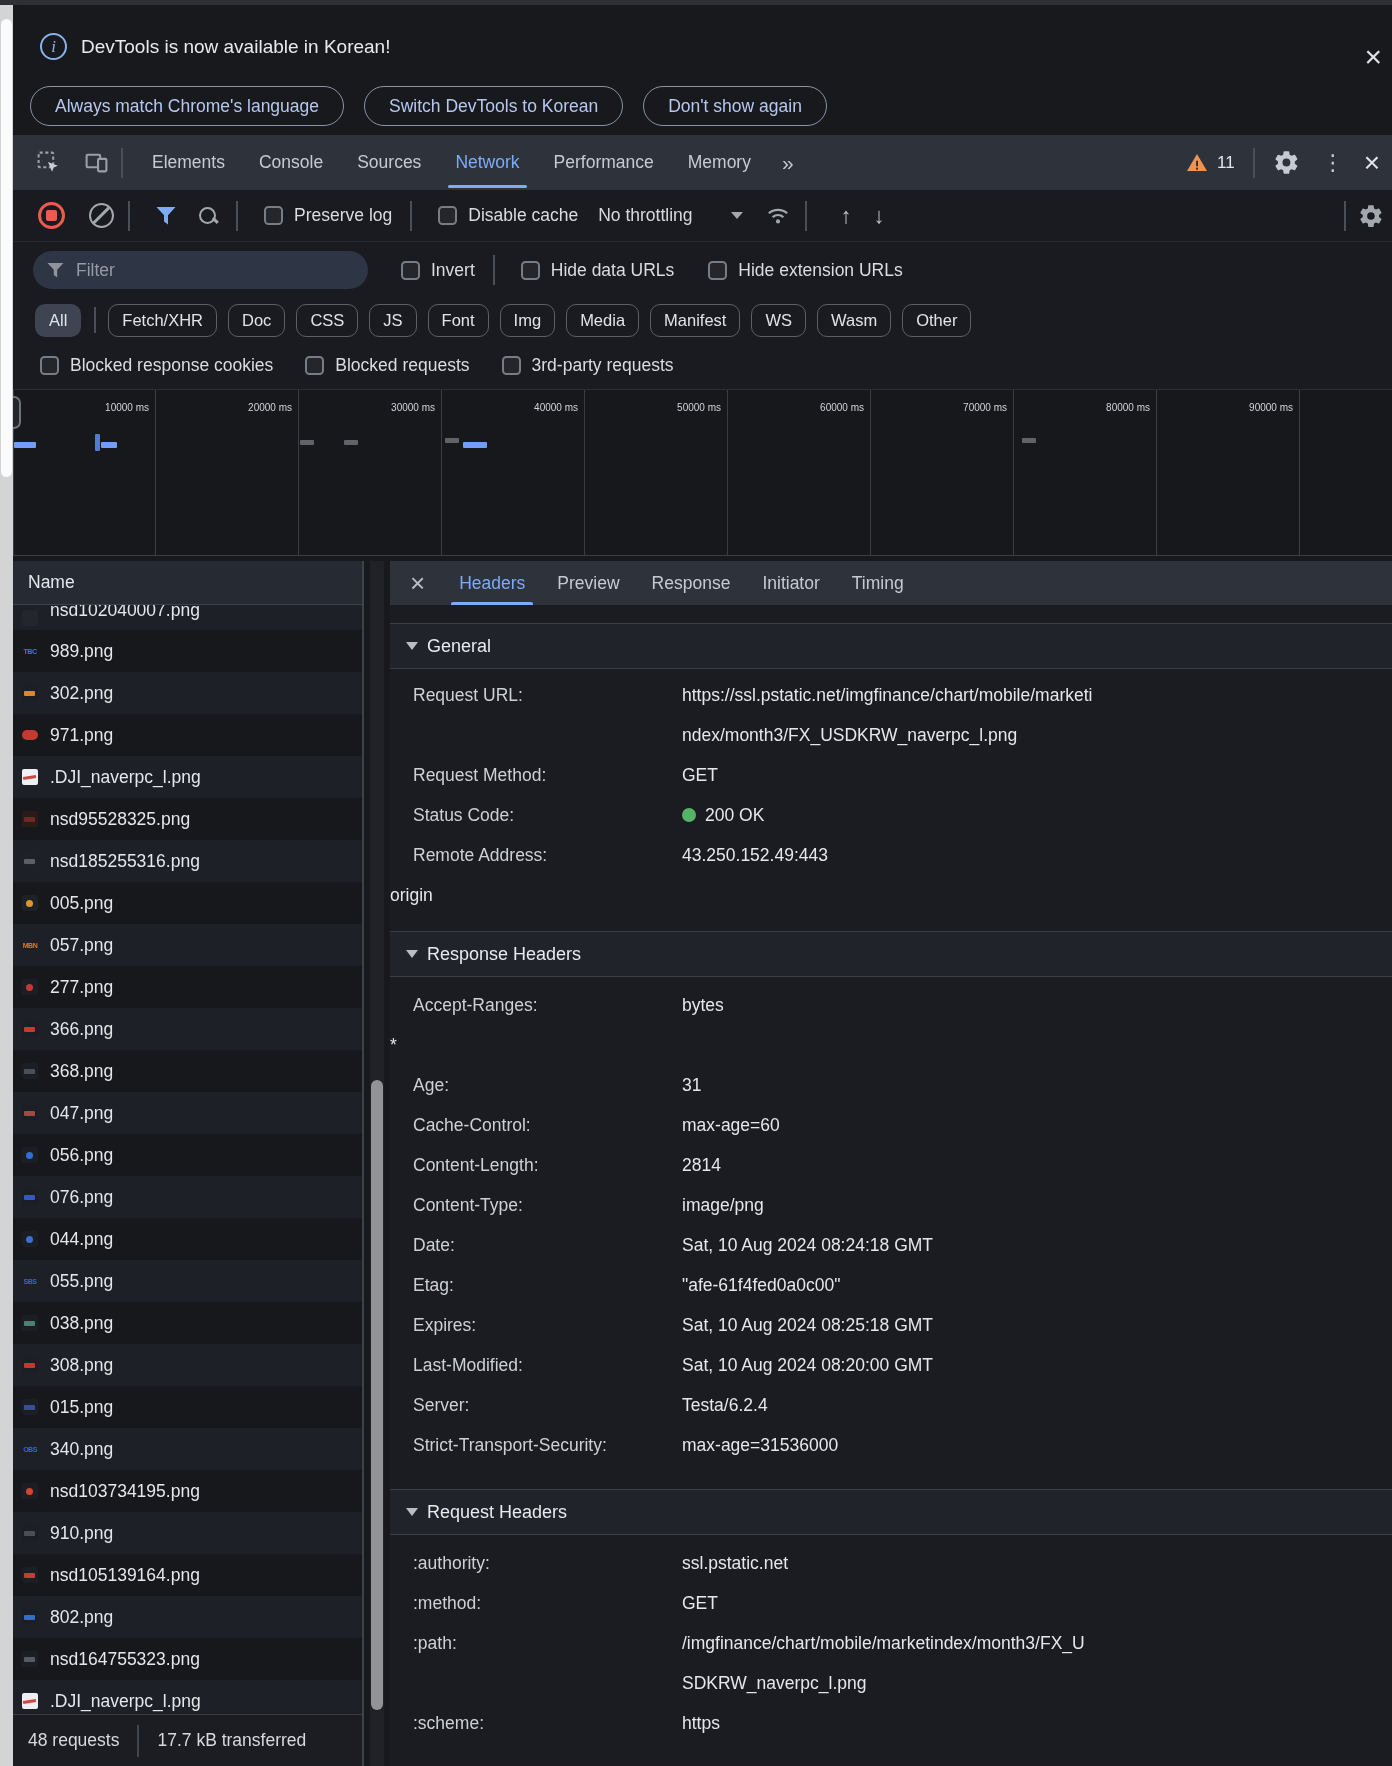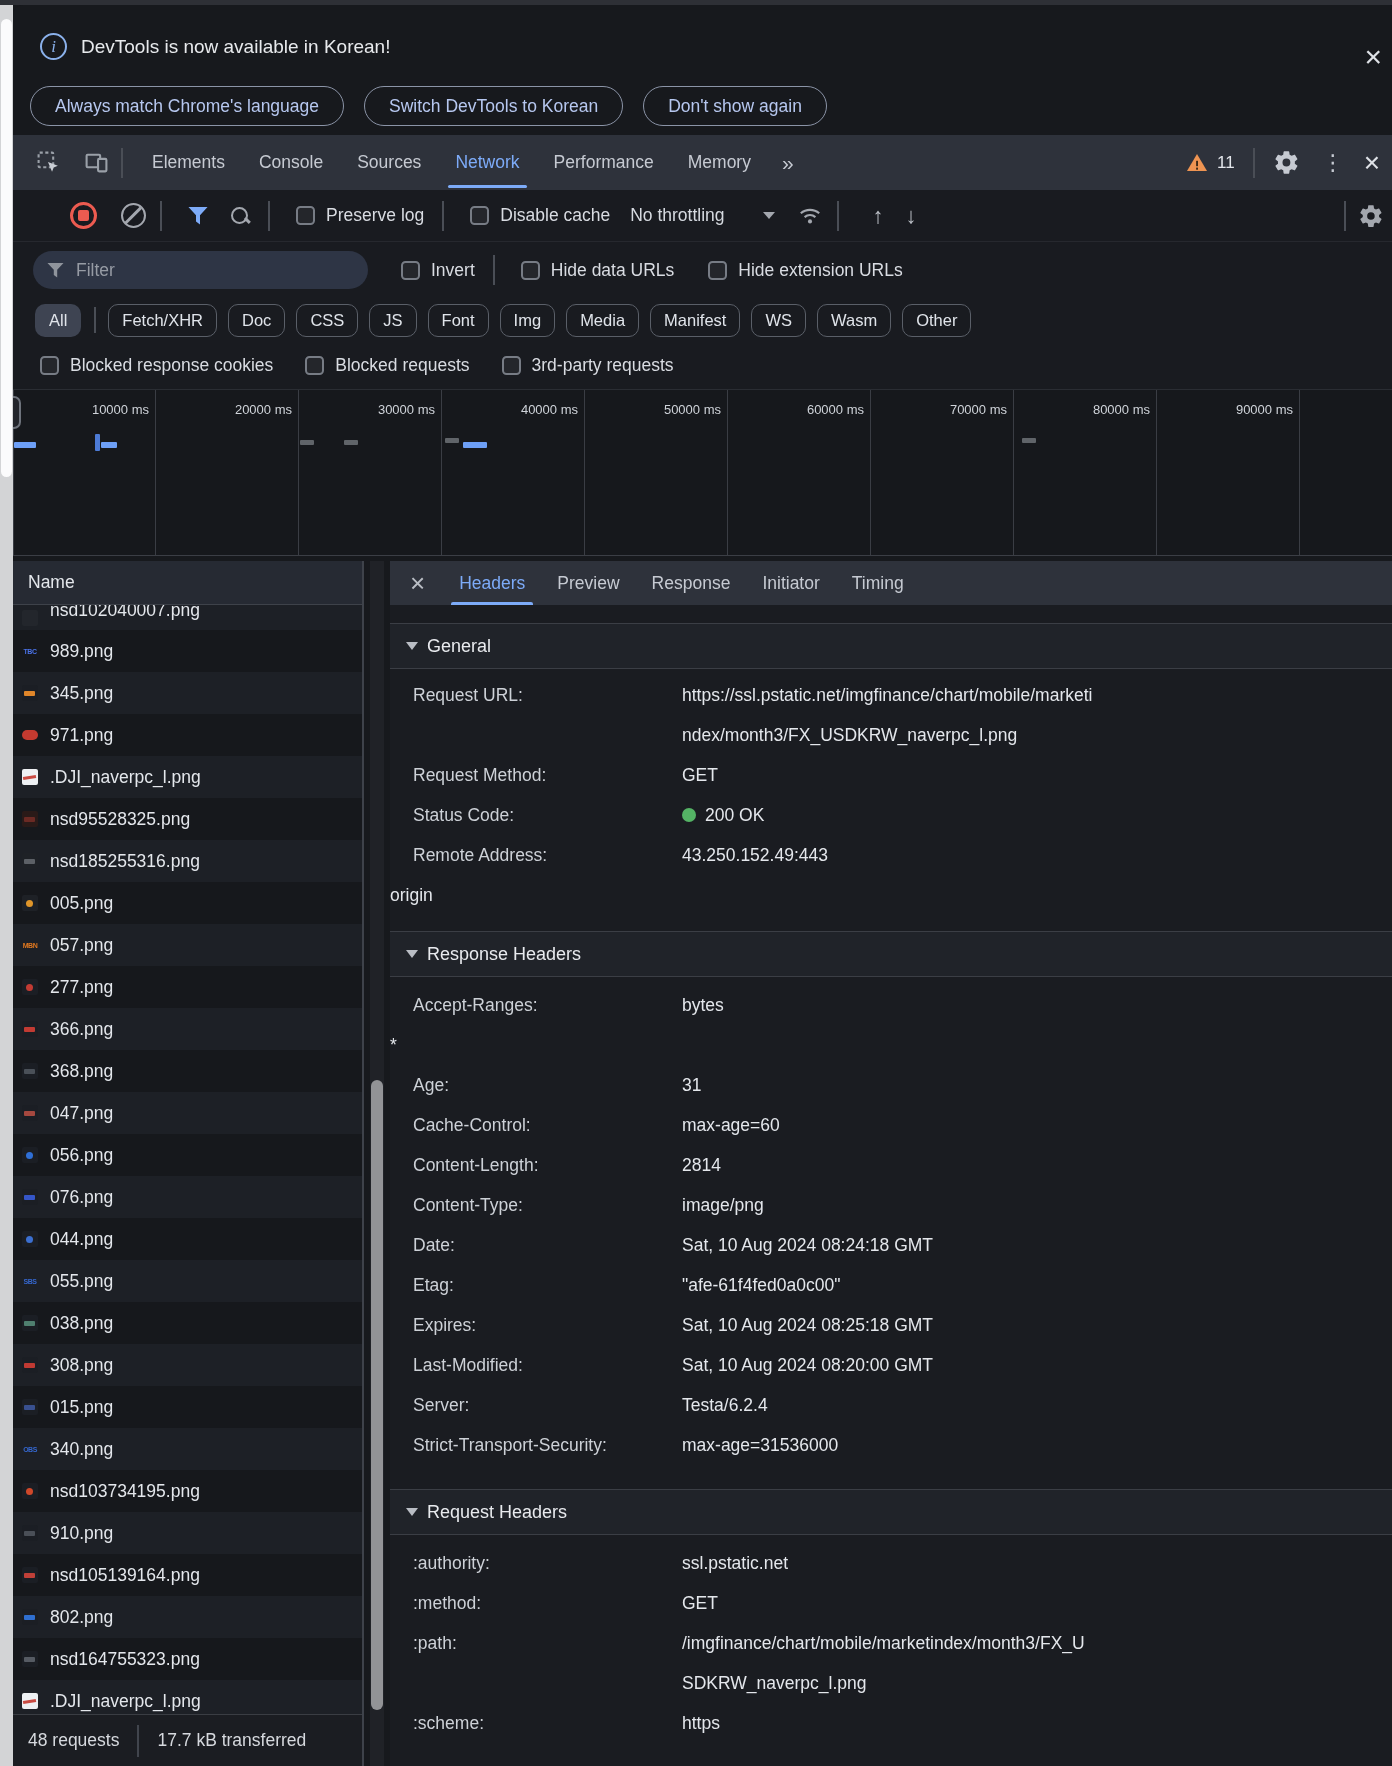--- a/index.html
+++ b/index.html
@@ -29,21 +29,21 @@
   .tab { position:relative; height:55px; display:flex; align-items:center; padding:0 17px; color:#c6cad2; font-size:17.5px; }
   .tab.selected { color:#7dabf8;text-align:right; }
   .tab.selected::after { content:""; position:absolute; left:10px; right:10px; bottom:2px; height:3px; border-radius:2px; background:#7dabf8; }
   .more-tabs { color:#c6cad2; font-size:21px; padding:0 14px; letter-spacing:-2px; }
   .tabbar-right { position:absolute; right:0; top:0; height:55px; display:flex; align-items:center; }
   .warn-count { color:#e3e6eb; font-size:17px; margin:0 6px 0 8px; }
   .kebab { color:#c6cad2; font-size:22px; padding:0 16px; }
   .close-x { color:#dfe2e7; font-size:28px; padding:0 12px 0 4px; line-height:26px; }
 
   
-  .toolbar { position:relative; height:52px; background:#191b20; display:flex; align-items:center; border-bottom:1px solid #26282e;padding-left:32px; }
+  .toolbar { position:relative; height:52px; background:#191b20; display:flex; align-items:center; border-bottom:1px solid #26282e; }
   .rec-btn { margin-left:25px; width:27px; height:27px; border:3px solid #ec5b50; border-radius:50%; display:flex; align-items:center; justify-content:center; }
   .rec-btn i { width:11px; height:11px; background:#ec5b50; border-radius:2px; }
   .clear-btn { position:relative; margin-left:24px; width:25px; height:25px; border:2.5px solid #a3a7ae; border-radius:50%; }
   .clear-btn::after { content:""; position:absolute; left:-1px; top:9px; width:22px; height:2.5px; background:#a3a7ae; transform:rotate(-45deg); }
   .funnel { width:20px; height:18px; background:#7dabf8; clip-path:polygon(0 0,100% 0,60% 48%,60% 100%,40% 84%,40% 48%); }
   .funnel.gray { background:#8f949c; width:17px; height:15px; }
   .search-ico { position:relative; width:20px; height:20px; }
   .search-ico::before { content:""; position:absolute; left:1px; top:1px; width:13px; height:13px; border:2.5px solid #a3a7ae; border-radius:50%; }
   .search-ico::after { content:""; position:absolute; left:14px; top:13px; width:7px; height:2.5px; background:#a3a7ae; transform:rotate(45deg); }
   .cb { flex:none; width:19px; height:19px; border:2px solid #777c85; border-radius:4.5px; background:#24262b; }
@@ -65,21 +65,21 @@
   .chip.selected { background:#3e4452; border-color:transparent; }
   .chip-div { width:2px; height:26px; background:#4a4e56; margin:0 12px 0 2px; }
 
   
   .blocked-row { height:48px; background:#191b20; display:flex; align-items:center; padding-left:27px; border-bottom:1px solid #2a2d33; }
   .blocked-row .grp { display:flex; align-items:center; margin-right:32px; }
 
   
   .timeline { position:relative; height:166px; background:#16181c; border-bottom:1px solid #3b3e45; overflow:hidden; }
   .tl-col { position:absolute; top:0; height:100%; border-right:1px solid #3a3d44; }
-  .tl-label { position:absolute; top:12px; height:20px; color:#cfd3d9; font-size:13px; text-align:right; padding-right:7px; }
+  .tl-label { position:absolute; top:12px; height:20px; color:#cfd3d9; font-size:10px; text-align:right; padding-right:7px; }
   .tl-bar { position:absolute; border-radius:1px; }
   .tl-handle { position:absolute; left:-6px; top:6px; width:14px; height:33px; border:2px solid #6e737c; border-radius:7px; background:#23252b; z-index:3; }
   .tl-leftline { position:absolute; left:0; top:0; width:1px; height:100%; background:#3a3d44; }
 
   
   .split { position:absolute; left:0; top:556px; width:1379px; height:1205px; display:flex; }
   .left-pane { position:relative; width:351px; height:100%; border-right:2px solid #3e424a; background:#16181c; }
   .name-header { height:44px; background:#262a33; border-bottom:1px solid #3e424a; display:flex; align-items:center; padding-left:15px; color:#e4e7ec; font-size:17.5px; }
   .rows-clip { position:absolute; left:0; top:44px; width:100%; bottom:52px; overflow:hidden; }
   .req-row { height:42px; display:flex; align-items:center; padding-left:9px; gap:12px; color:#e4e7ec; font-size:17.5px; white-space:nowrap; overflow:hidden; }
@@ -311,21 +311,21 @@
             <div class="req-row odd">
               <div class="ricon">
                 <span class="lab" style="color: rgb(74, 114, 232);">TBC</span>
               </div>
               <span class="rname">989.png</span>
             </div>
             <div class="req-row even">
               <div class="ricon" style="background: rgb(27, 30, 36);">
                 <span class="acc" style="background: rgb(224, 134, 42); width: 11px; height: 5px; left: 2px; top: 6px; border-radius: 1px;"></span>
               </div>
-              <span class="rname">345.png</span>
+              <span class="rname">302.png</span>
             </div>
             <div class="req-row odd">
               <div class="ricon">
                 <span class="acc" style="background: rgb(196, 58, 48); width: 16px; height: 10px; left: 0px; top: 3px; border-radius: 5px;"></span>
               </div>
               <span class="rname">971.png</span>
             </div>
             <div class="req-row even">
               <div class="ricon" style="background: rgb(238, 240, 243);">
                 <span class="acc" style="background: rgb(201, 74, 66); width: 13px; height: 2.5px; left: 1px; top: 7px; transform: rotate(-8deg);"></span>

